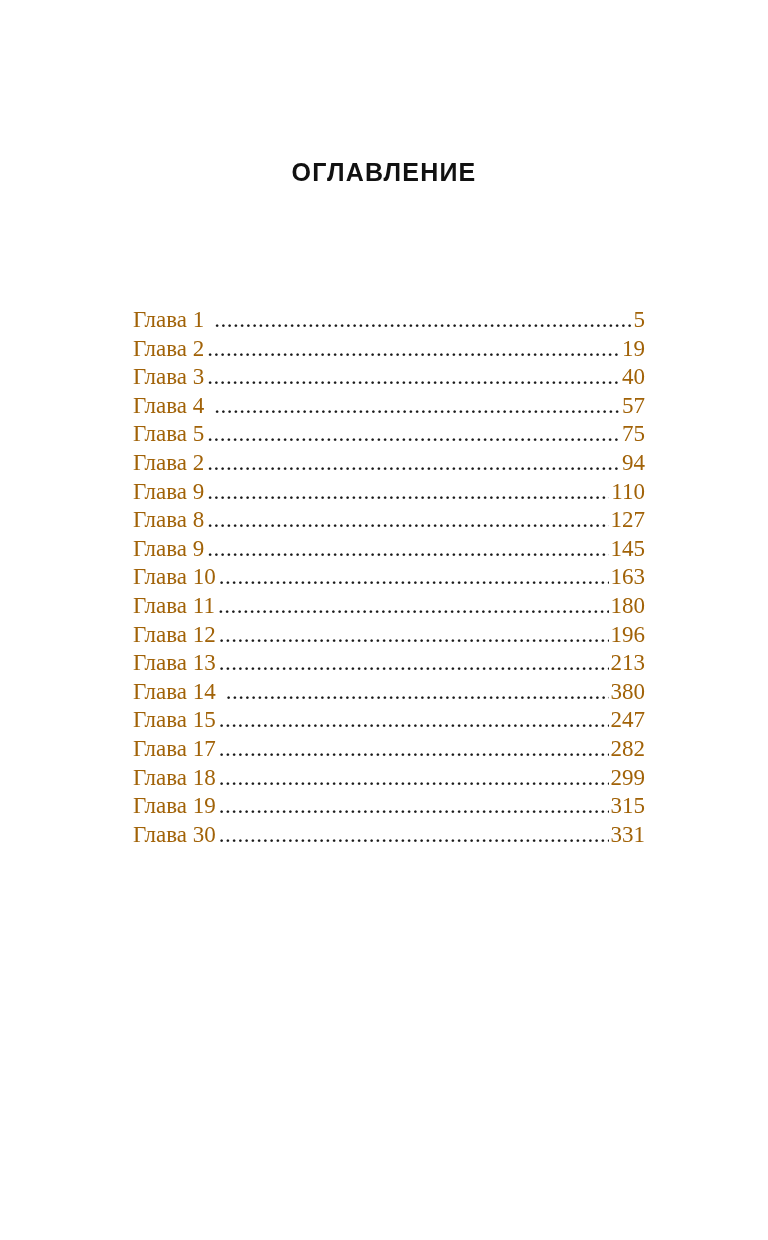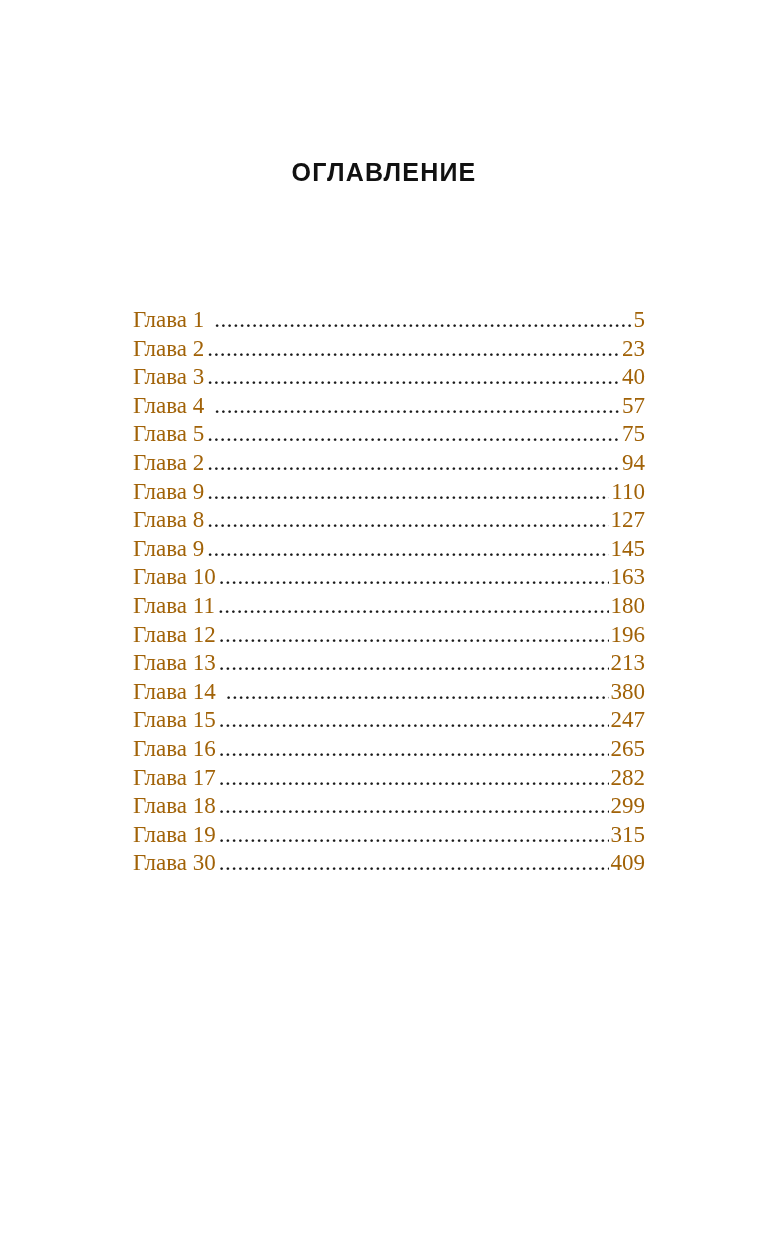--- a/index.html
+++ b/index.html
@@ -83,21 +83,21 @@
 
   <div class="toc-list">
       <div class="toc-entry gap">
         <span class="toc-label">Глава 1</span>
         <span class="toc-leader"></span>
         <span class="toc-page">5</span>
       </div>
       <div class="toc-entry">
         <span class="toc-label">Глава 2</span>
         <span class="toc-leader"></span>
-        <span class="toc-page">23</span>
+        <span class="toc-page">19</span>
       </div>
       <div class="toc-entry">
         <span class="toc-label">Глава 3</span>
         <span class="toc-leader"></span>
         <span class="toc-page">40</span>
       </div>
       <div class="toc-entry gap">
         <span class="toc-label">Глава 4</span>
         <span class="toc-leader"></span>
         <span class="toc-page">57</span>
@@ -151,39 +151,34 @@
         <span class="toc-label">Глава 14</span>
         <span class="toc-leader"></span>
         <span class="toc-page">380</span>
       </div>
       <div class="toc-entry">
         <span class="toc-label">Глава 15</span>
         <span class="toc-leader"></span>
         <span class="toc-page">247</span>
       </div>
       <div class="toc-entry">
-        <span class="toc-label">Глава 16</span>
-        <span class="toc-leader"></span>
-        <span class="toc-page">265</span>
-      </div>
-      <div class="toc-entry">
         <span class="toc-label">Глава 17</span>
         <span class="toc-leader"></span>
         <span class="toc-page">282</span>
       </div>
       <div class="toc-entry">
         <span class="toc-label">Глава 18</span>
         <span class="toc-leader"></span>
         <span class="toc-page">299</span>
       </div>
       <div class="toc-entry">
         <span class="toc-label">Глава 19</span>
         <span class="toc-leader"></span>
         <span class="toc-page">315</span>
       </div>
       <div class="toc-entry">
         <span class="toc-label">Глава 30</span>
         <span class="toc-leader"></span>
-        <span class="toc-page">409</span>
+        <span class="toc-page">331</span>
       </div>
     </div>
 
 </div>
 
 </body></html>

